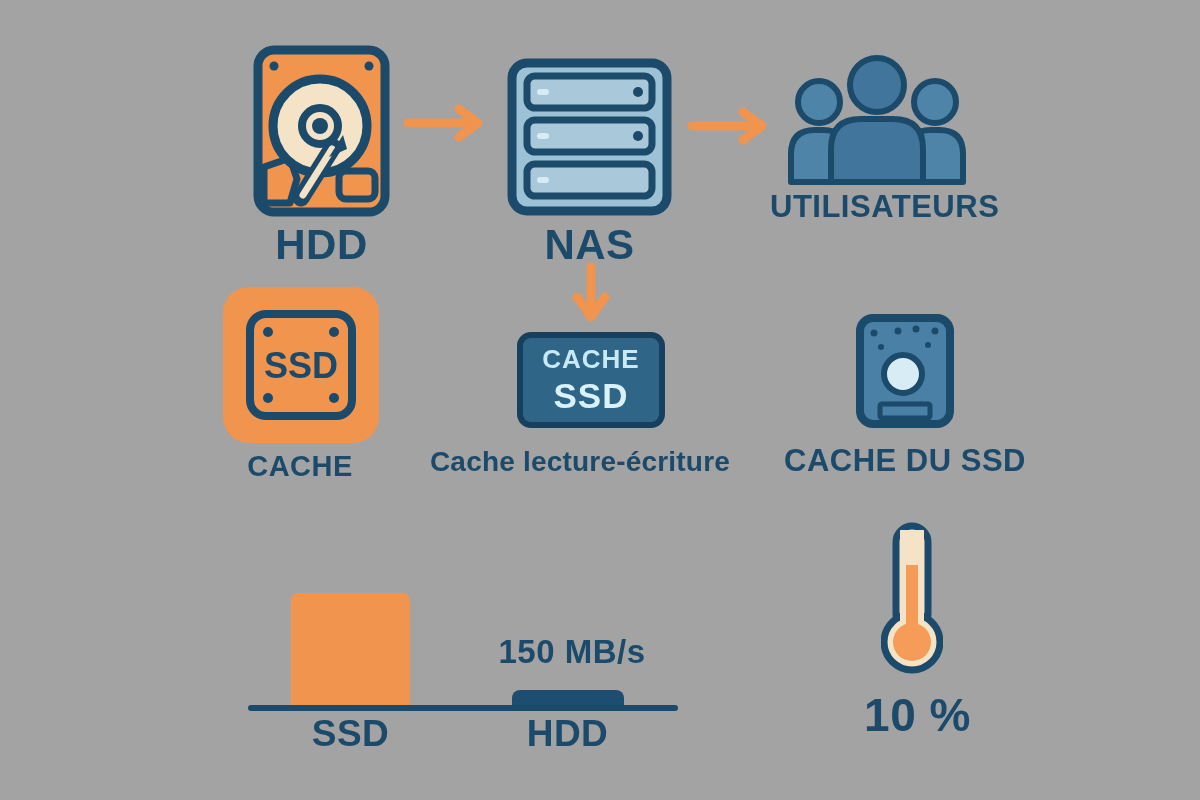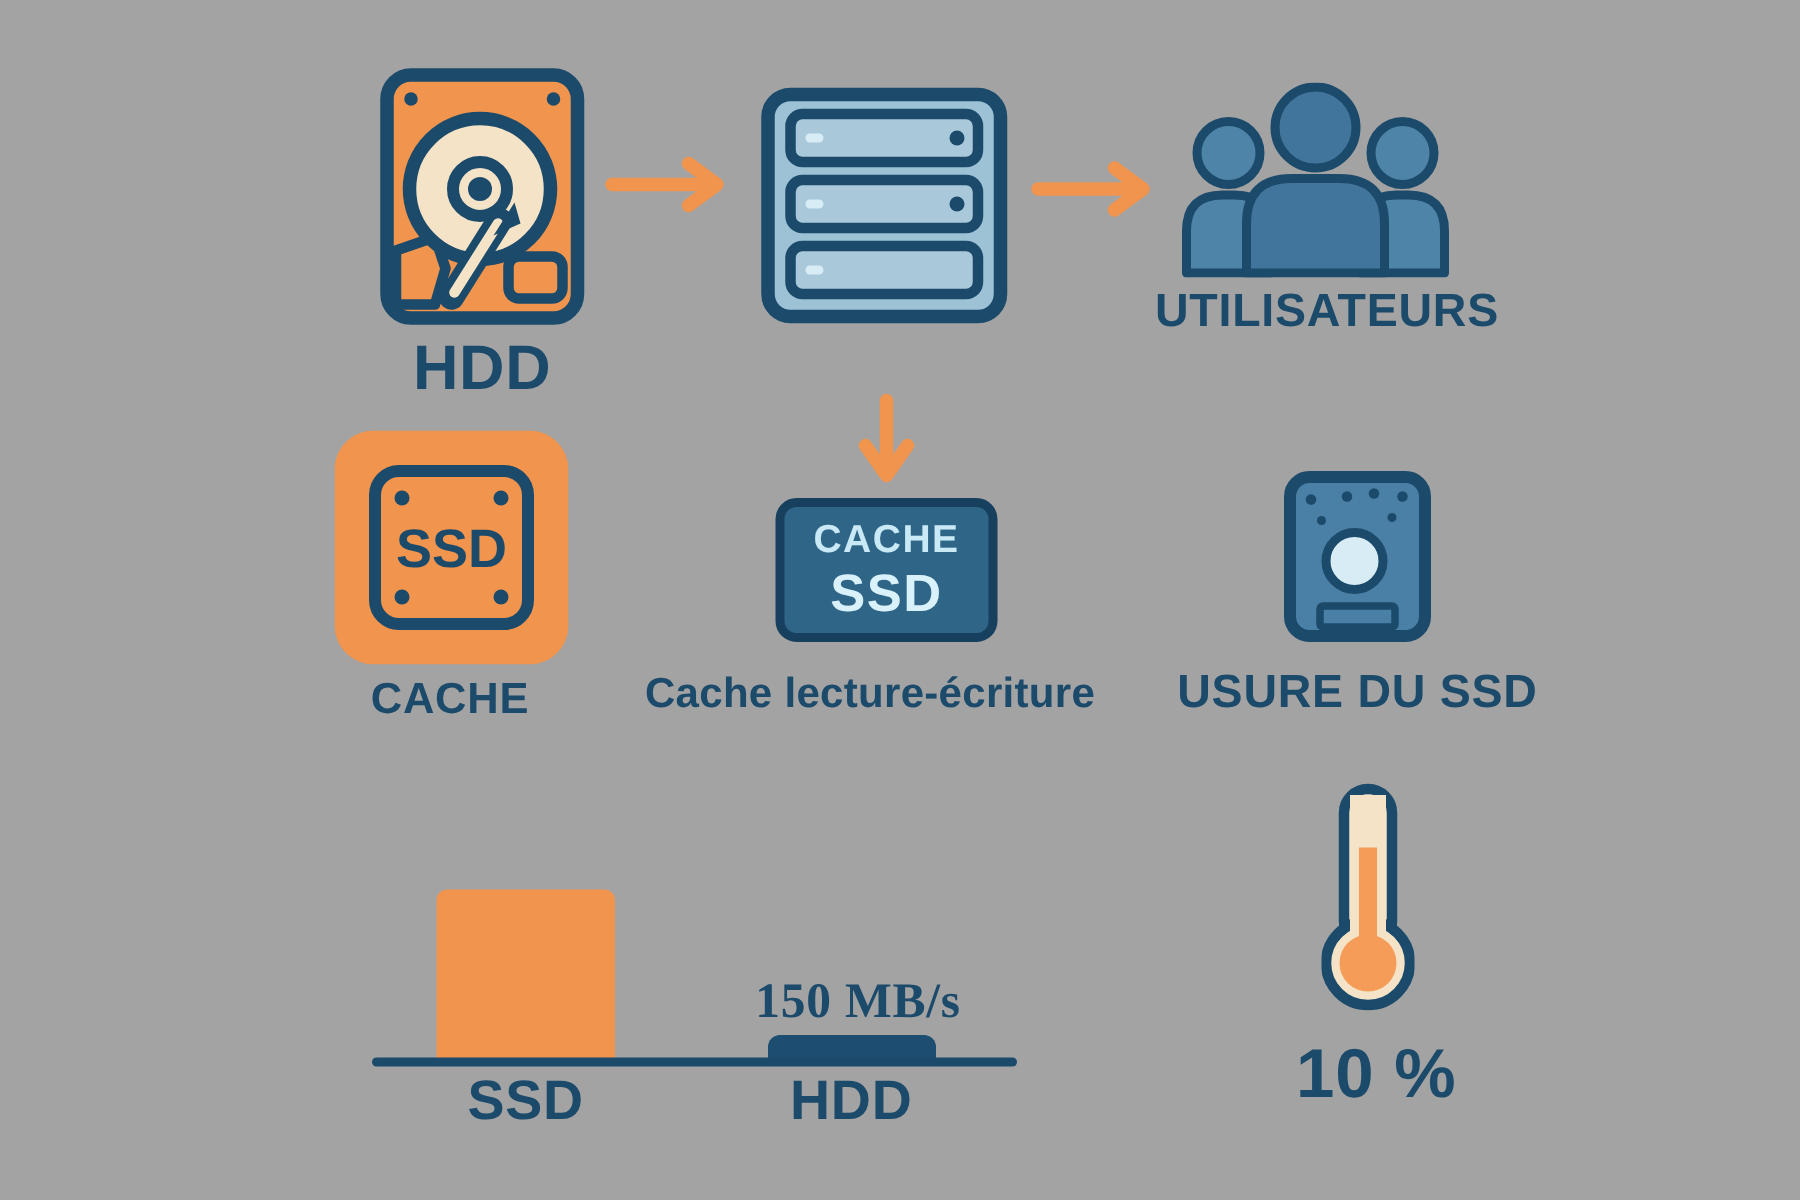--- a/index.html
+++ b/index.html
@@ -101,20 +101,21 @@
     <rect x="5" y="5" width="155" height="148" rx="15" fill="#9dc2d6" stroke="#1b4a6b" stroke-width="9"></rect>
     <rect x="20" y="18" width="125" height="32" rx="8" fill="#a9c9db" stroke="#1b4a6b" stroke-width="7"></rect>
     <rect x="20" y="62" width="125" height="32" rx="8" fill="#a9c9db" stroke="#1b4a6b" stroke-width="7"></rect>
     <rect x="20" y="106" width="125" height="32" rx="8" fill="#a9c9db" stroke="#1b4a6b" stroke-width="7"></rect>
     <rect x="30" y="31" width="12" height="6" rx="3" fill="#d8ecf5"></rect>
     <rect x="30" y="75" width="12" height="6" rx="3" fill="#d8ecf5"></rect>
     <rect x="30" y="119" width="12" height="6" rx="3" fill="#d8ecf5"></rect>
     <circle cx="131" cy="34" r="5" fill="#1b4a6b"></circle>
     <circle cx="131" cy="78" r="5" fill="#1b4a6b"></circle>
   </svg>
+  <div class="abs label lbl-42" style="left:507px; top:222px; width:165px;">NAS</div>
 
   <svg class="abs" style="left:686px; top:106px;" width="90" height="40" viewBox="0 0 90 40">
     <line x1="6" y1="20" x2="66" y2="20" stroke="#f0944e" stroke-width="9" stroke-linecap="round"></line>
     <polyline points="57,6 76,20 57,34" fill="none" stroke="#f0944e" stroke-width="9" stroke-linecap="round" stroke-linejoin="round"></polyline>
   </svg>
 
   <svg class="abs" style="left:781px; top:55px;" width="192" height="130" viewBox="0 0 192 130">
     <circle cx="38" cy="47" r="21" fill="#4d84a8" stroke="#1b4a6b" stroke-width="6"></circle>
     <circle cx="154" cy="47" r="21" fill="#4d84a8" stroke="#1b4a6b" stroke-width="6"></circle>
     <path d="M10 127 L10 99 Q10 75 34 75 L42 75 Q66 75 66 99 L66 127 Z" fill="#4d84a8" stroke="#1b4a6b" stroke-width="6" stroke-linejoin="round"></path>
@@ -152,25 +153,25 @@
     <rect x="5" y="5" width="90" height="106" rx="13" fill="#4a7fa6" stroke="#1b4a6b" stroke-width="8"></rect>
     <circle cx="19" cy="20" r="3.5" fill="#1b4a6b"></circle>
     <circle cx="43" cy="18" r="3.5" fill="#1b4a6b"></circle>
     <circle cx="61" cy="16" r="3.5" fill="#1b4a6b"></circle>
     <circle cx="80" cy="18" r="3.5" fill="#1b4a6b"></circle>
     <circle cx="26" cy="34" r="3" fill="#1b4a6b"></circle>
     <circle cx="73" cy="32" r="3" fill="#1b4a6b"></circle>
     <circle cx="48" cy="61" r="19" fill="#d8ecf5" stroke="#1b4a6b" stroke-width="6"></circle>
     <rect x="25" y="91" width="50" height="14" rx="2" fill="#4a7fa6" stroke="#1b4a6b" stroke-width="5"></rect>
   </svg>
-  <div class="abs label lbl-31" style="left:780px; top:444px; width:250px;">USURE DU SSD</div>
+  <div class="abs label lbl-31" style="left:780px; top:444px; width:250px;">CACHE DU SSD</div>
 
   <div class="abs bar-ssd"></div>
 
-  <div class="abs label lbl-33" style="left:487px; top:651px; width:170px;font-family:Liberation Serif, serif;">150 MB/s</div>
+  <div class="abs label lbl-33" style="left:487px; top:634px; width:170px;">150 MB/s</div>
   <div class="abs bar-hdd"></div>
 
   <div class="abs axis-line"></div>
 
   <div class="abs label lbl-37" style="left:291px; top:714px; width:119px;">SSD</div>
   <div class="abs label lbl-37" style="left:510px; top:714px; width:115px;">HDD</div>
 
   <svg class="abs" style="left:881px; top:521px;" width="62" height="156" viewBox="0 0 62 156">
     <rect x="15" y="5" width="32" height="104" rx="16" fill="#f4e3c6" stroke="#1b4a6b" stroke-width="7"></rect>
     <circle cx="31" cy="121" r="28" fill="#f4e3c6" stroke="#1b4a6b" stroke-width="7"></circle>

